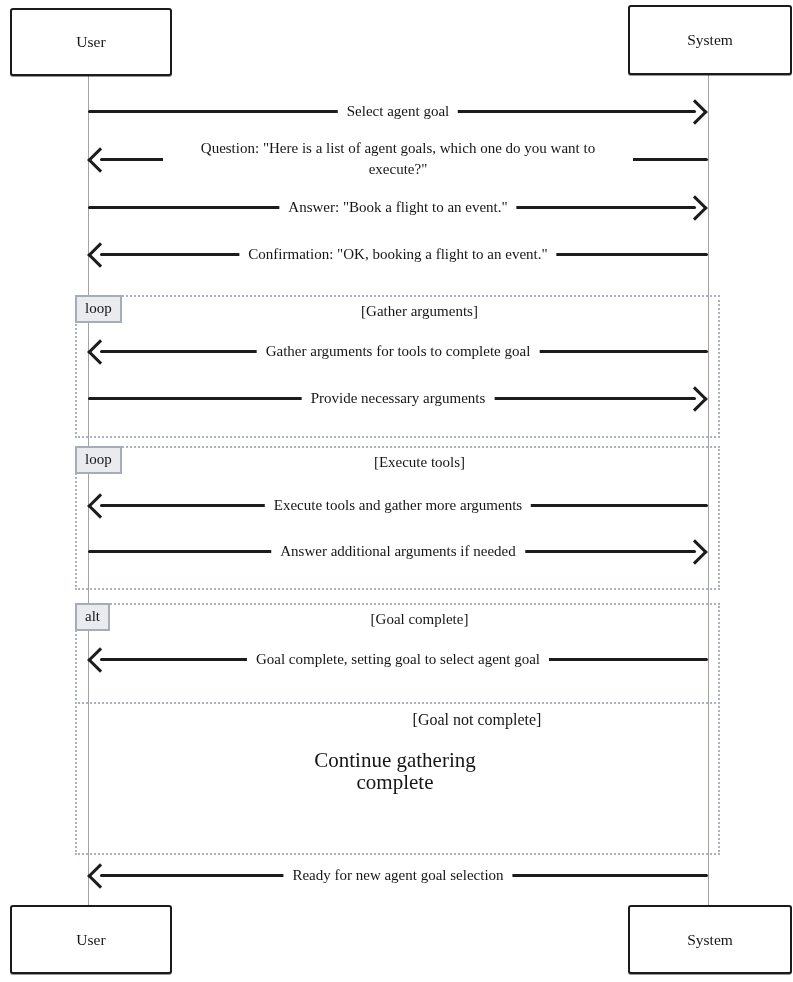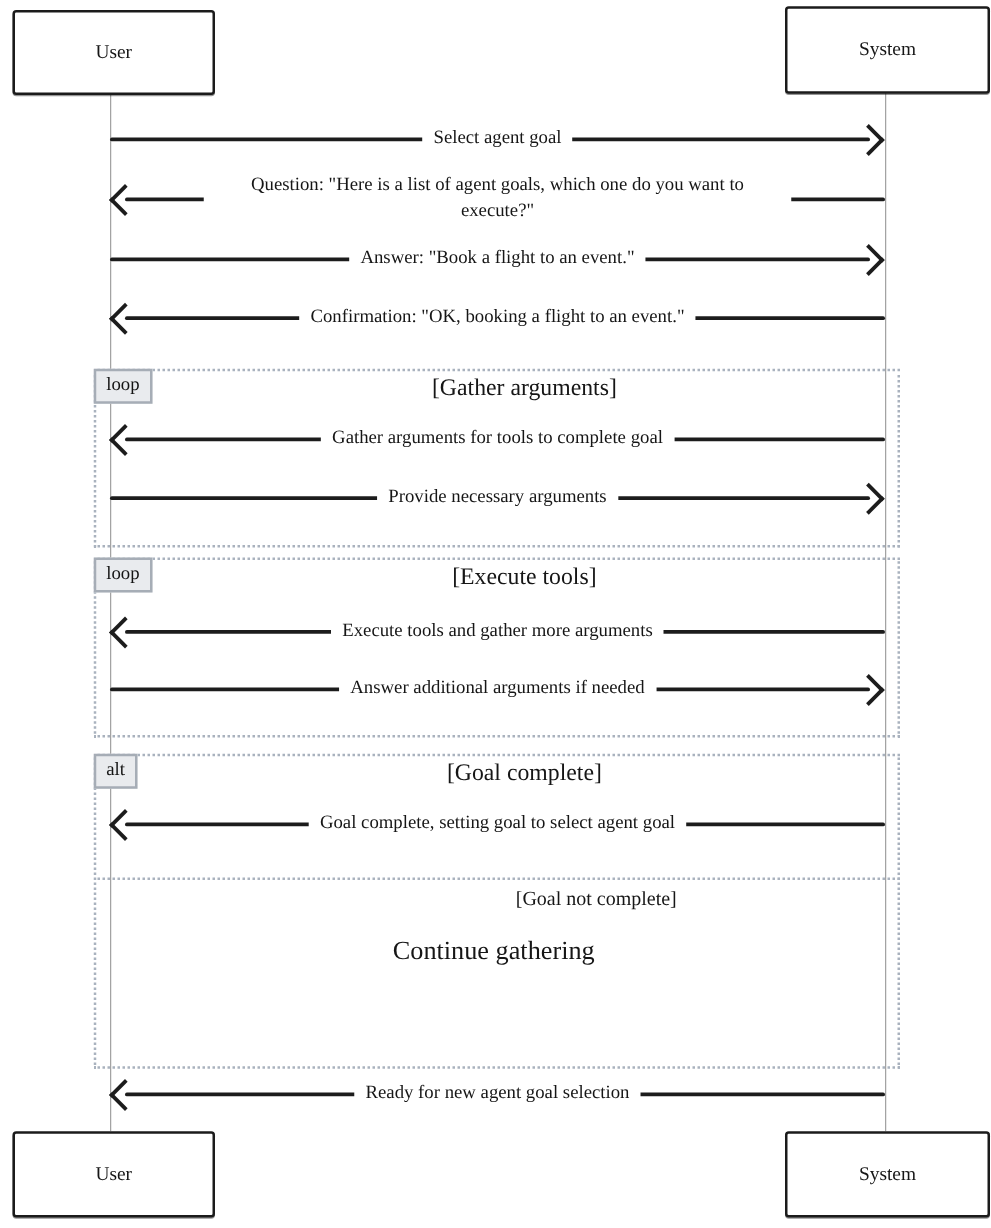--- a/index.html
+++ b/index.html
@@ -87,21 +87,21 @@
     border: 2px solid #a6adb6;
     padding: 3px 8px 4px 8px;
     font-size: 15px;
     color: #141414;
   }
   .frame-title {
     position: absolute;
     top: 14px;
     left: calc(50% + 22px);
     transform: translate(-50%, -50%);
-    font-size: 19px;
+    font-size: 15px;
     white-space: nowrap;
   }
   .alt-divider {
     position: absolute;
     left: -2px;
     right: -2px;
     top: 97px;
     border-top: 2px dotted #a9b2be;
   }
   .else-label {
@@ -148,20 +148,21 @@
     <div class="frame-title">[Execute tools]</div>
   </div>
 
   <div class="frame" style="top:585px; height:252px;">
     <div class="frame-label">alt</div>
     <div class="frame-title">[Goal complete]</div>
     <div class="alt-divider"></div>
     <div class="else-label">[Goal not complete]</div>
     <div class="note-text">
       <div>Continue gathering</div>
+      <div>complete</div>
     </div>
   </div>
 
   <div class="message dir-right" style="top:111px;">
     <div class="msg-line"></div>
     <div class="arrow-head"></div>
     <div class="msg-label">Select agent goal</div>
   </div>
 
   <div class="message dir-left" style="top:159px;">

